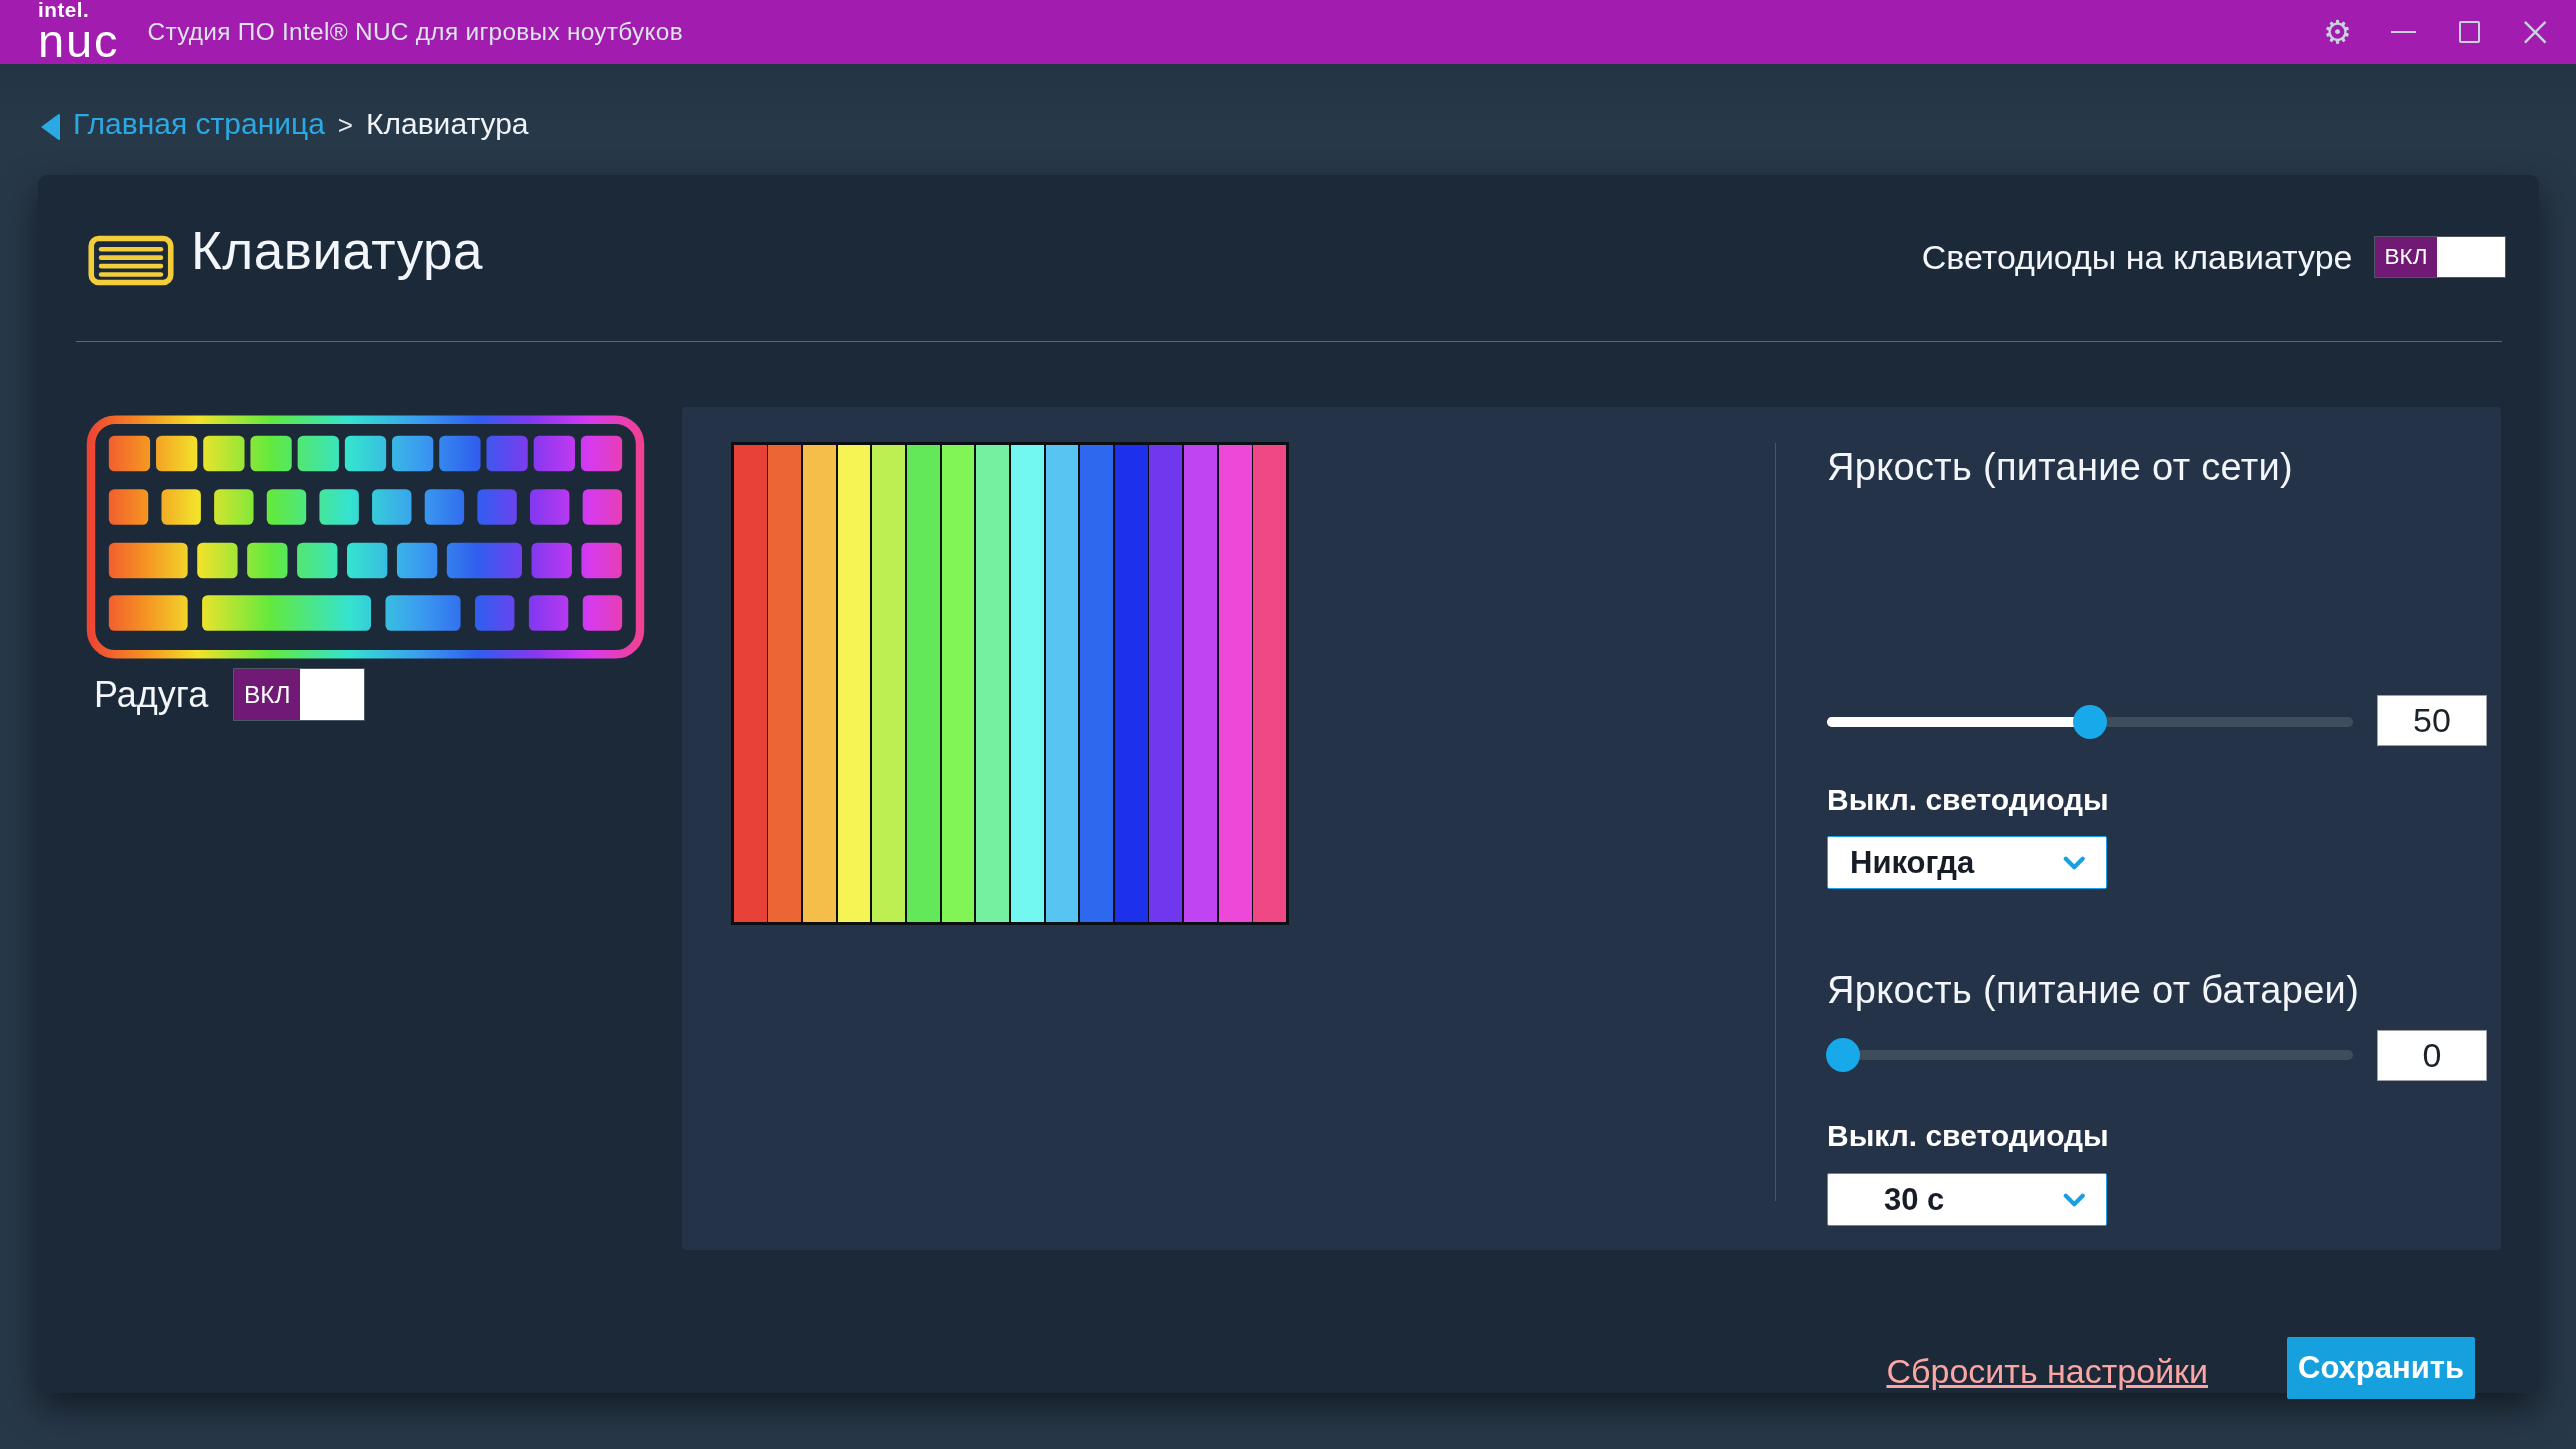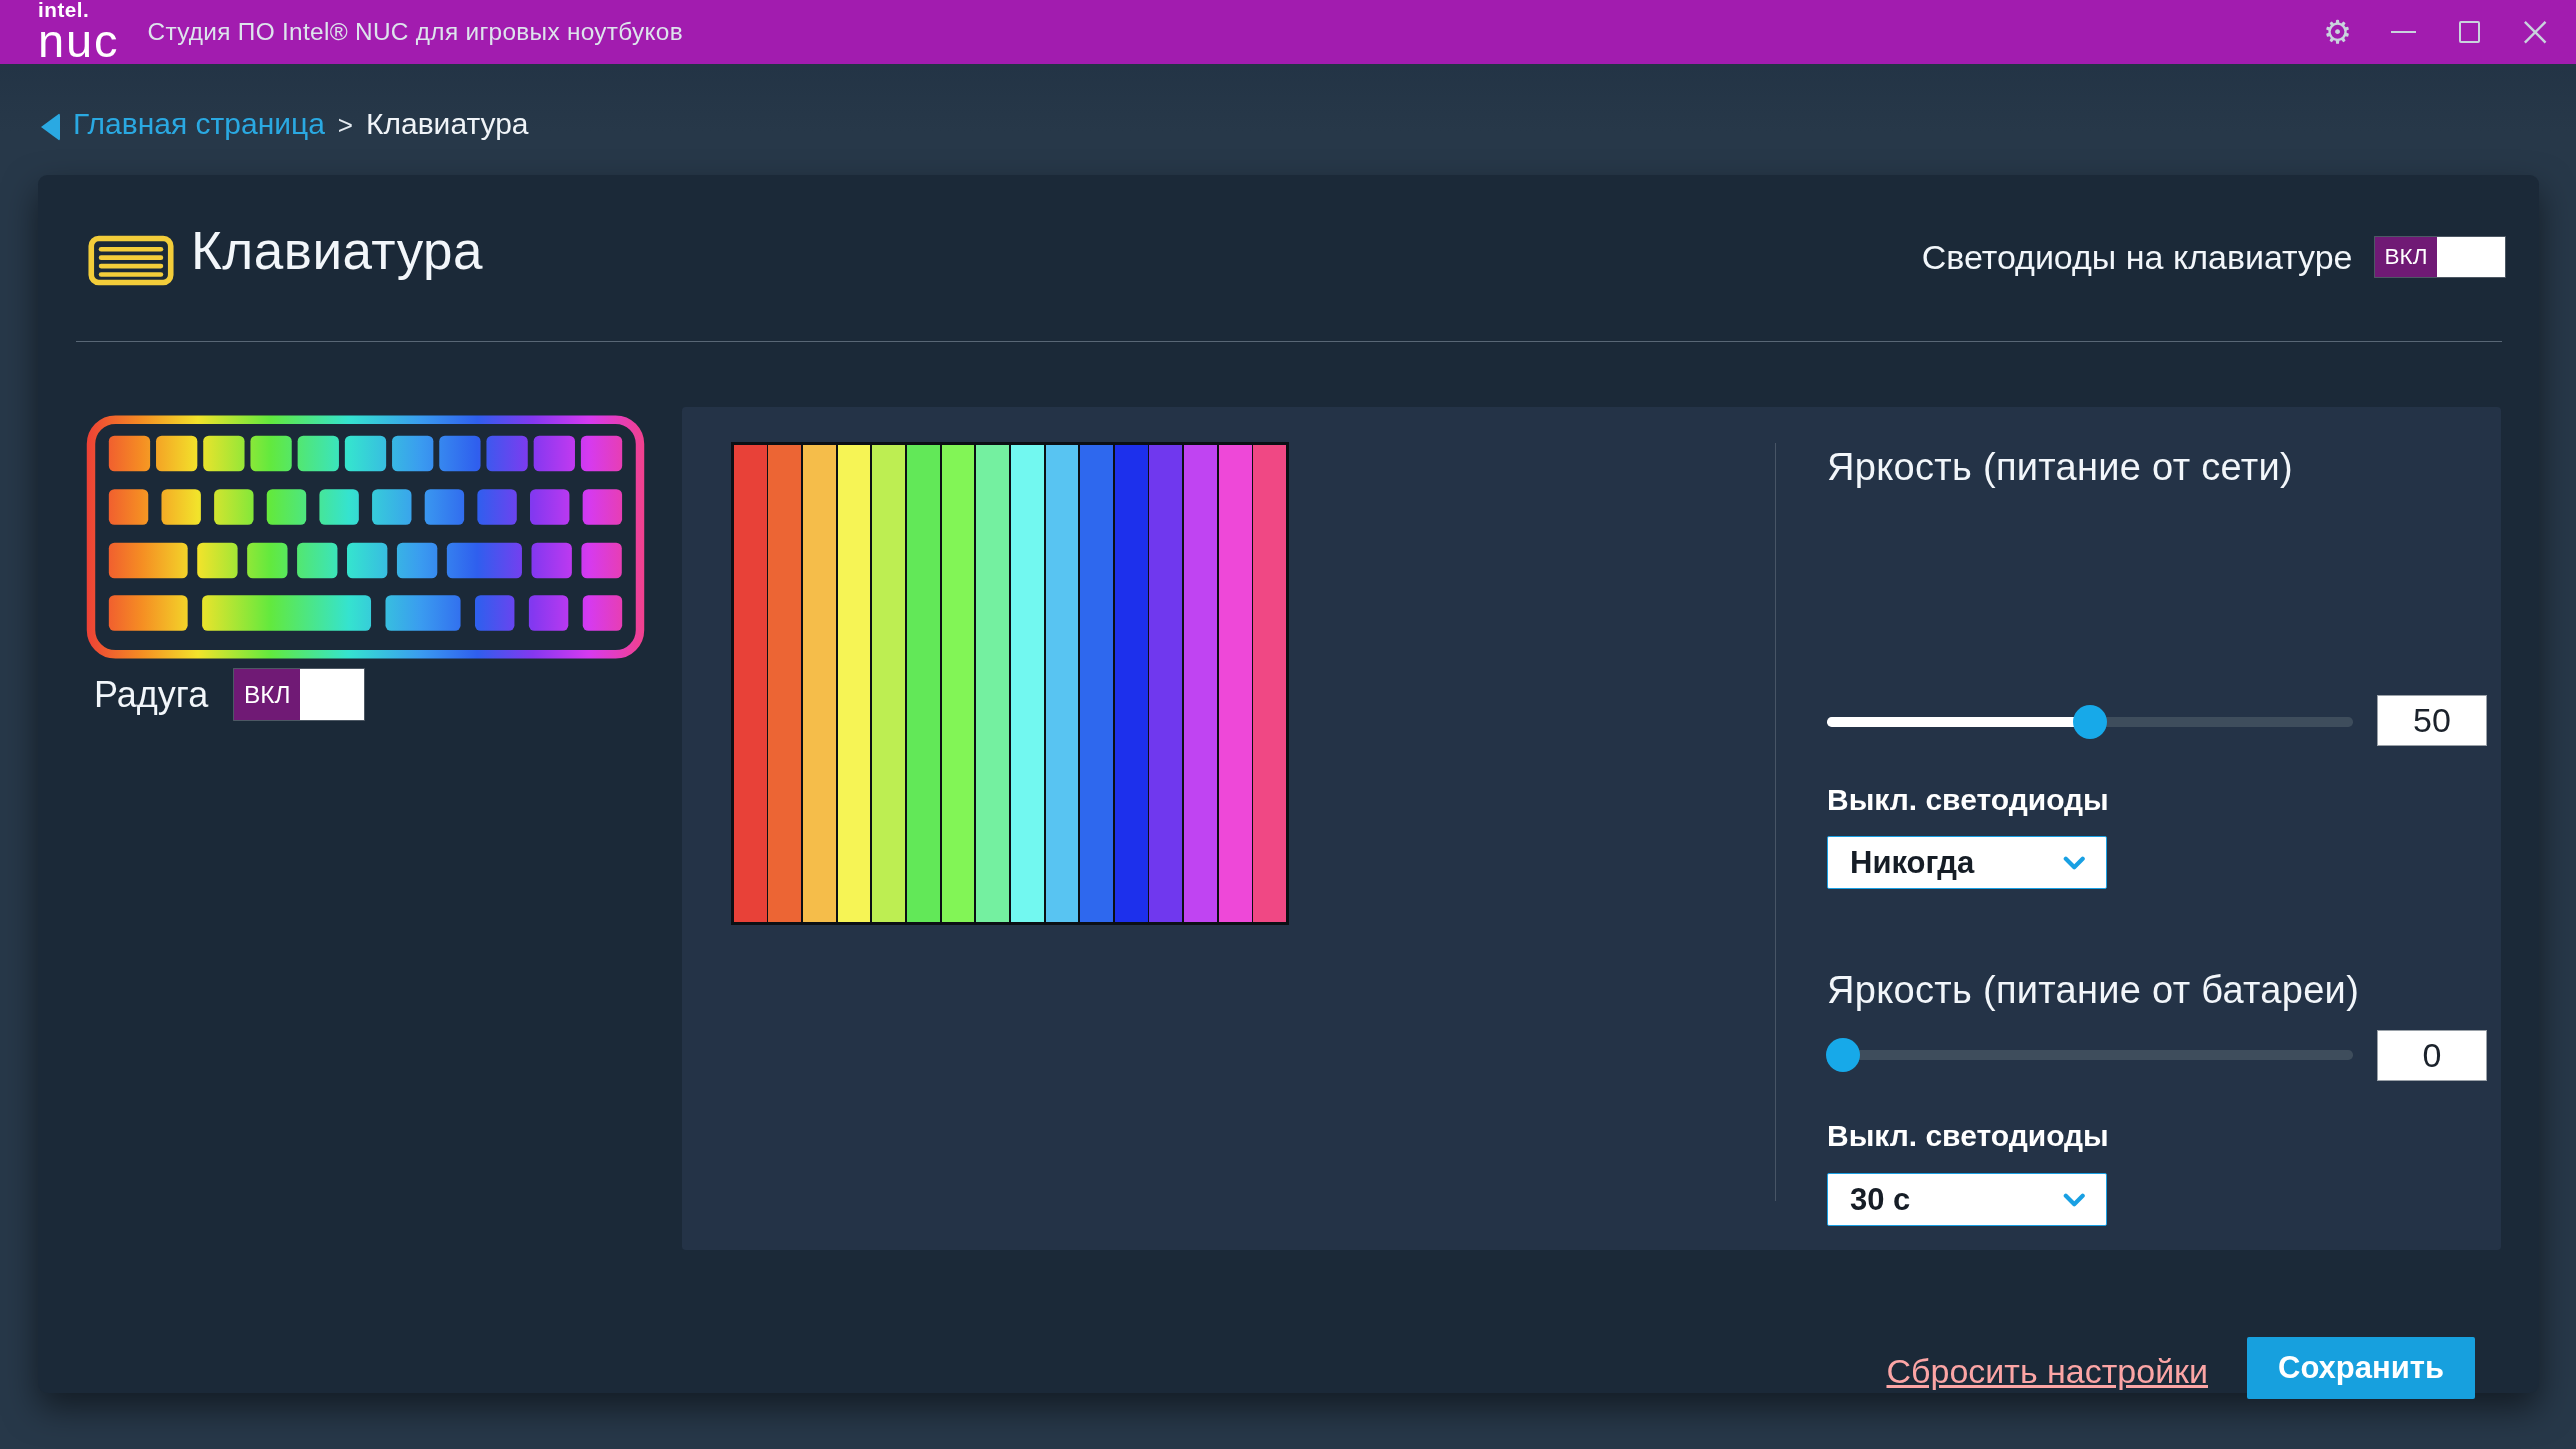--- a/index.html
+++ b/index.html
@@ -80,21 +80,21 @@
   .dropdown {
     position:absolute; left:1145px; width:280px; height:53px; background:#ffffff;
     border:1.9px solid #19a0e3; border-radius:1.9px; cursor:pointer;
     display:flex; align-items:center; color:#161d26; font-size:31px;
   }
   .dropdown .dd-text { margin-left:22px;font-weight:bold; }
   .dropdown .chev { position:absolute; right:20.7px; top:19px; }
 
   .reset-link { position:absolute; right:293px; top:945px; font-size:34px; color:#fca5a5; cursor:pointer;text-decoration:underline; }
   .save-btn {
-    position:absolute; right:26px; top:930px; width:228px; height:62px;
+    position:absolute; right:26px; top:930px; width:188px; height:62px;
     background:#17a0de; color:#ffffff; font-size:31px; font-weight:700;
     display:flex; align-items:center; justify-content:center; cursor:pointer; border-radius:1.9px;
   }
 </style>
 </head>
 <body>
 
 <div class="titlebar">
   <div class="logo">
     <span class="l1">intel.</span>
@@ -248,21 +248,21 @@
     </div>
 
     <div class="ctrl sec-title" style="top:562px;">Яркость (питание от батареи)</div>
     <div class="slider" style="top:631px;">
       <div class="slider-track"></div>
       <div class="slider-fill" style="top: 12.2px; width: 0%;"></div>
       <div class="slider-thumb" style="left: max(-0.9px, 0% - 17px);"></div>
     </div>
     <div class="value-box" style="top:623px;">0</div>
     <div class="ctrl off-label" style="top:712px;">Выкл. светодиоды</div>
-    <div class="dropdown" style="top:766px;">
+    <div class="dropdown" style="top:766px;padding-left:34px;">
       <span class="dd-text">30 с</span>
       <svg class="chev" width="22.5" height="15" viewBox="0 0 24 16">
           <polyline points="3,3 12,12 21,3" fill="none" stroke="#19a0e3" stroke-width="4.5" stroke-linecap="round" stroke-linejoin="round"></polyline>
         </svg>
     </div>
 
     <div class="reset-link">Сбросить настройки</div>
     <div class="save-btn">Сохранить</div>
   </div>
 </div>

